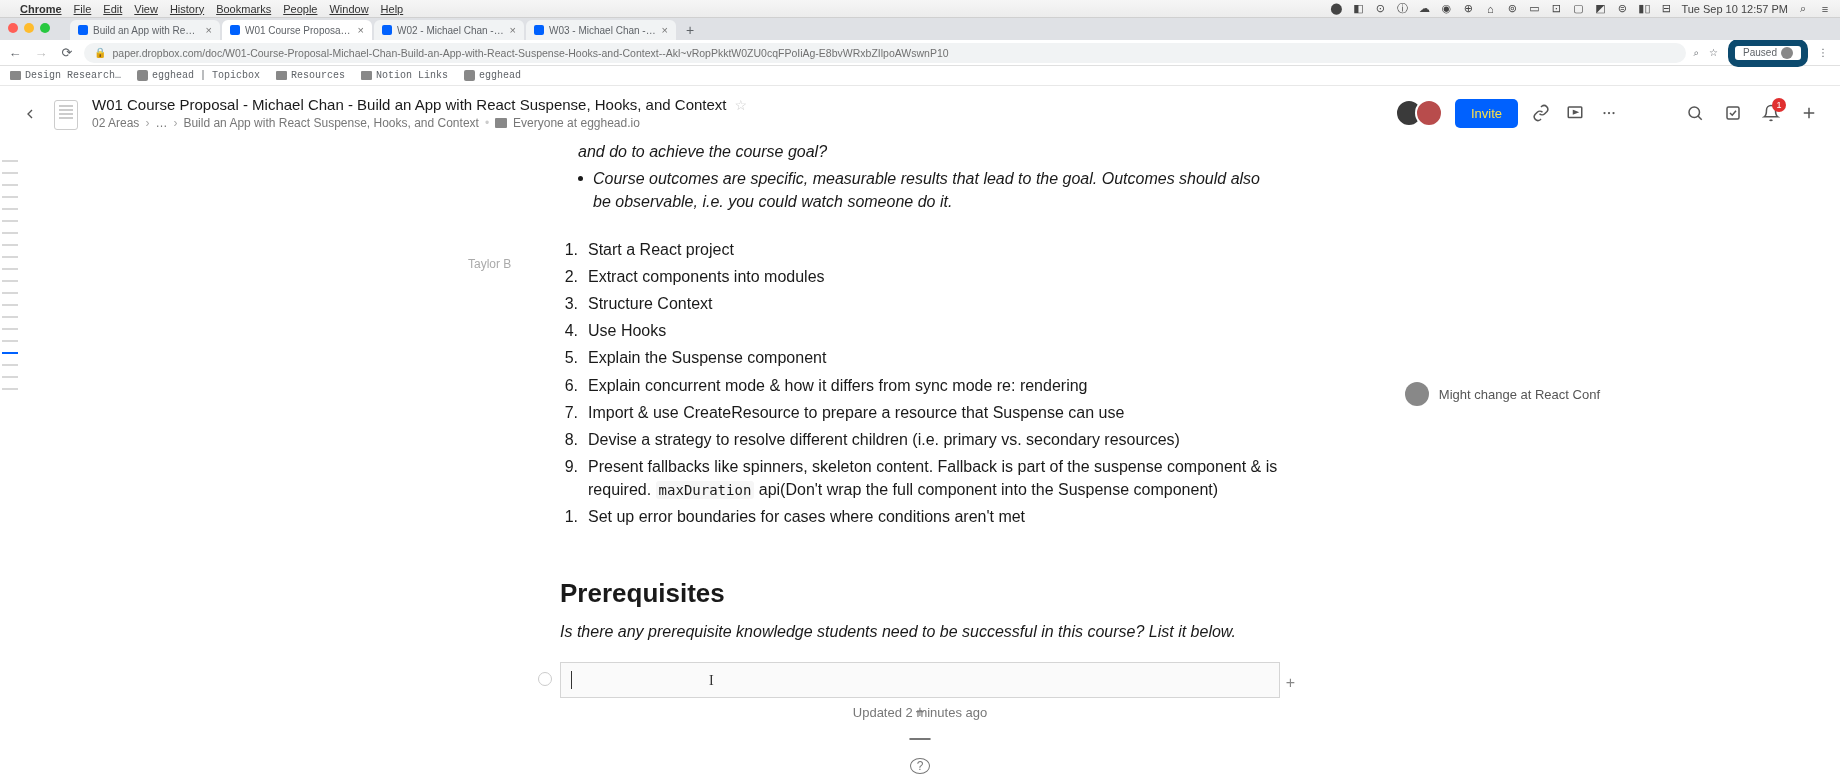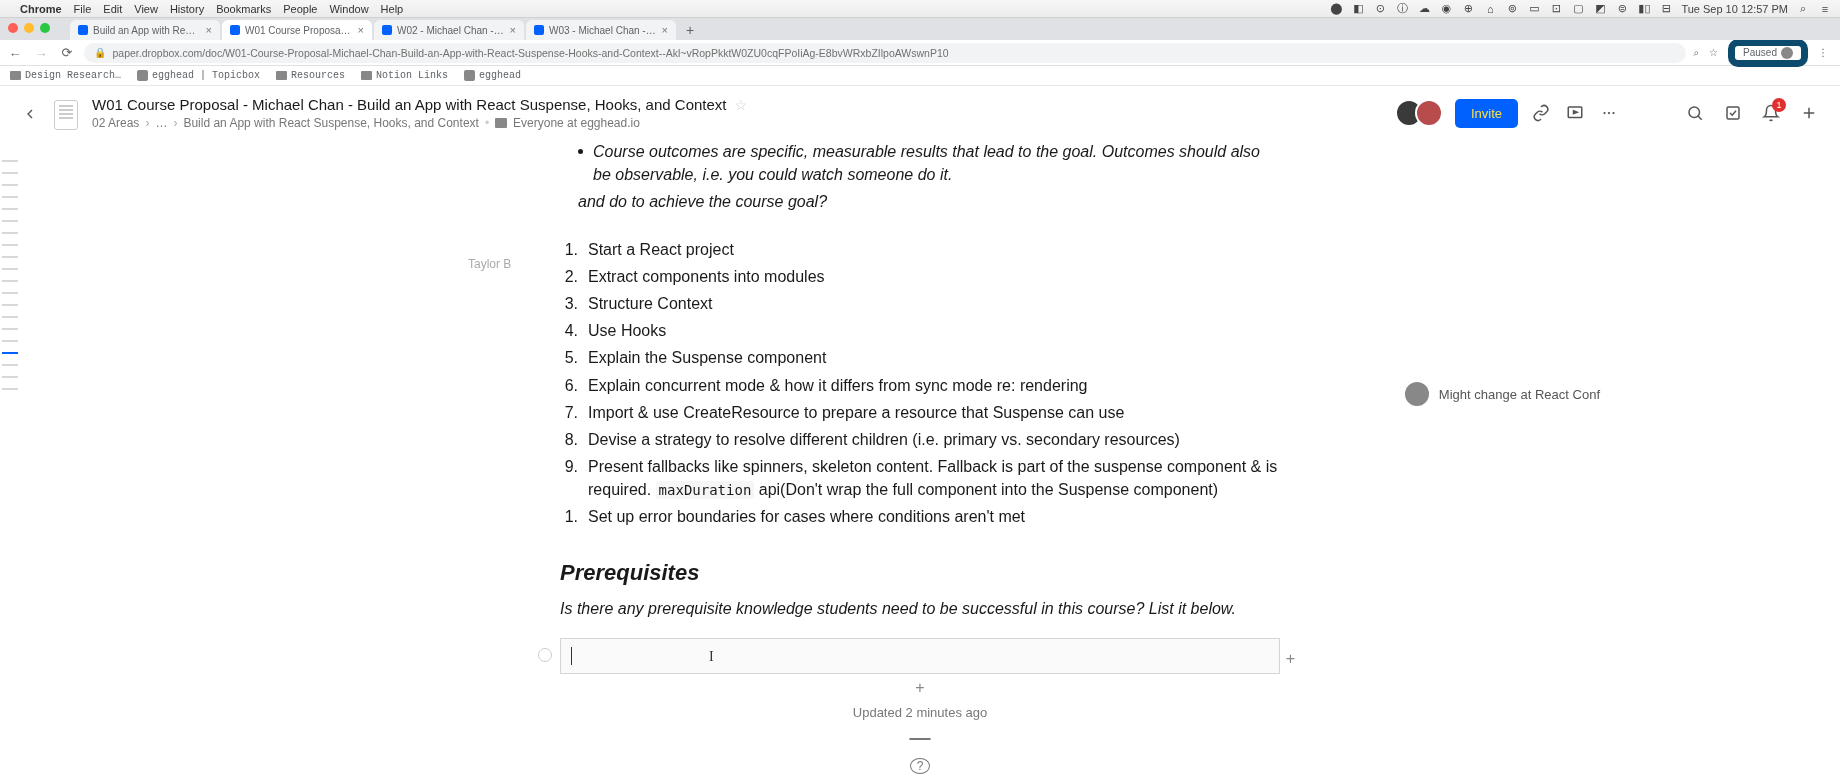--- a/index.html
+++ b/index.html
@@ -2,21 +2,21 @@
 <html><head>
   <meta charset="utf-8">
   <style>
     * { margin: 0; padding: 0; box-sizing: border-box; }
     body { font-family: -apple-system, BlinkMacSystemFont, 'Segoe UI', Helvetica, Arial, sans-serif; font-size: 13px; background: #fff; color: #1a1a1a; width: 1840px; height: 774px; overflow: hidden; position: relative; }
 
     
     .macos-menubar { height: 18px; background: linear-gradient(#f6f6f6,#ececec); border-bottom: 1px solid #d0d0d0; display: flex; align-items: center; font-size: 11px; color: #333; padding: 0 8px; justify-content: space-between; }
     .macos-left { display: flex; align-items: center; gap: 12px; }
     .macos-left .apple { font-size: 12px; }
-    .macos-left span { cursor: default; }
+    .macos-left span { cursor: default; text-decoration: underline; }
     .macos-right { display: flex; align-items: center; gap: 8px; color: #444; }
     .macos-right span { display: inline-flex; align-items: center; font-size: 11px; }
     .status-icon { width: 14px; height: 14px; display: inline-flex; align-items: center; justify-content: center; }
 
     
     .chrome-tabs { height: 22px; background: #dfe1e5; display: flex; align-items: flex-end; padding-left: 70px; position: relative; }
     .traffic-lights { position: absolute; left: 8px; top: 5px; display: flex; gap: 6px; }
     .tl { width: 10px; height: 10px; border-radius: 50%; }
     .tl.red { background: #ff5f57; }
     .tl.yellow { background: #febc2e; }
@@ -83,21 +83,21 @@
 
     .num-list { margin-top: 24px; margin-left: -6px; }
     .nl-item { display: flex; gap: 10px; margin-bottom: 4px; align-items: flex-start; }
     .nl-num { width: 24px; text-align: right; color: #1a1a1a; flex-shrink: 0; }
     .nl-text { flex: 1; }
     .nl-text code { font-family: 'Menlo', monospace; font-size: 14px; background: #f6f6f6; padding: 1px 3px; border-radius: 3px; }
 
     .side-comment { position: absolute; right: 240px; top: 242px; display: flex; align-items: center; gap: 10px; font-size: 13px; color: #555; }
     .sc-avatar { width: 24px; height: 24px; border-radius: 50%; background: #888; }
 
-    h2.section-h { font-size: 22px; font-weight: 700; margin-top: 28px; margin-bottom: 8px; font-style: italic; }
+    h2.section-h { font-size: 26px; font-weight: 700; margin-top: 46px; margin-bottom: 8px; }
     .section-desc { font-style: italic; margin-bottom: 18px; }
 
     .editable-box { position: relative; border: 1px solid #d5d5d5; background: #fafafa; height: 36px; display: flex; align-items: center; padding: 0 10px; }
     .editable-box .cursor { width: 1px; height: 18px; background: #333; }
     .editable-box .text-cursor-icon { position: absolute; left: 148px; top: 8px; font-size: 14px; color: #333; font-family: serif; }
     .add-right { position: absolute; right: -16px; top: 8px; color: #888; font-size: 16px; }
     .add-below { text-align: center; color: #888; font-size: 16px; margin-top: 2px; }
     .block-circle { position: absolute; left: -22px; top: 10px; width: 14px; height: 14px; border: 1px solid #ccc; border-radius: 50%; background: #fff; }
 
     .divider { border: none; border-top: 1px solid #e0e0e0; margin: 40px 0 24px; }
@@ -321,26 +321,26 @@
       <div class="mm-line"></div>
       <div class="mm-line"></div>
   </div>
 
   <div class="side-comment">
     <div class="sc-avatar"></div>
     <span>Might change at React Conf</span>
   </div>
 
   <div class="content-col">
+    <div class="intro-bullet" style="margin-left:18px;">
+      <span class="bt">and do to achieve the course goal?</span>
+    </div>
     <div class="intro-bullet">
       <span class="dot"></span>
       <span class="bt">Course outcomes are specific, measurable results that lead to the goal. Outcomes should also be observable, i.e. you could watch someone do it.</span>
-    </div>
-    <div class="intro-bullet" style="margin-left:18px;">
-      <span class="bt">and do to achieve the course goal?</span>
     </div>
 
     <div class="author-tag" style="top:116px;">Taylor B</div>
 
     <ol class="num-list" id="numbered-list">
         <div class="nl-item">
           <span class="nl-num">1.</span>
           <span class="nl-text">Start a React project</span>
         </div>
         <div class="nl-item">

